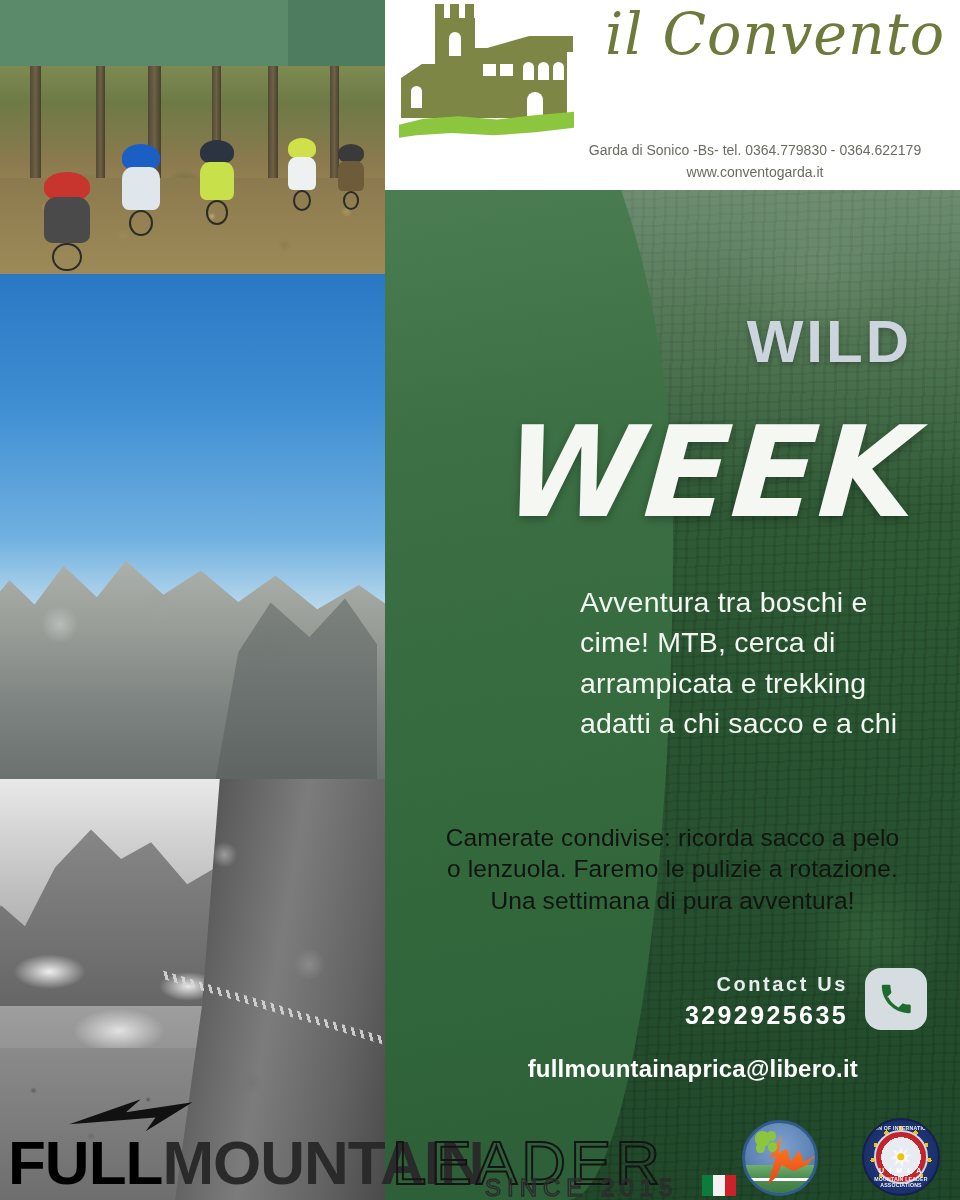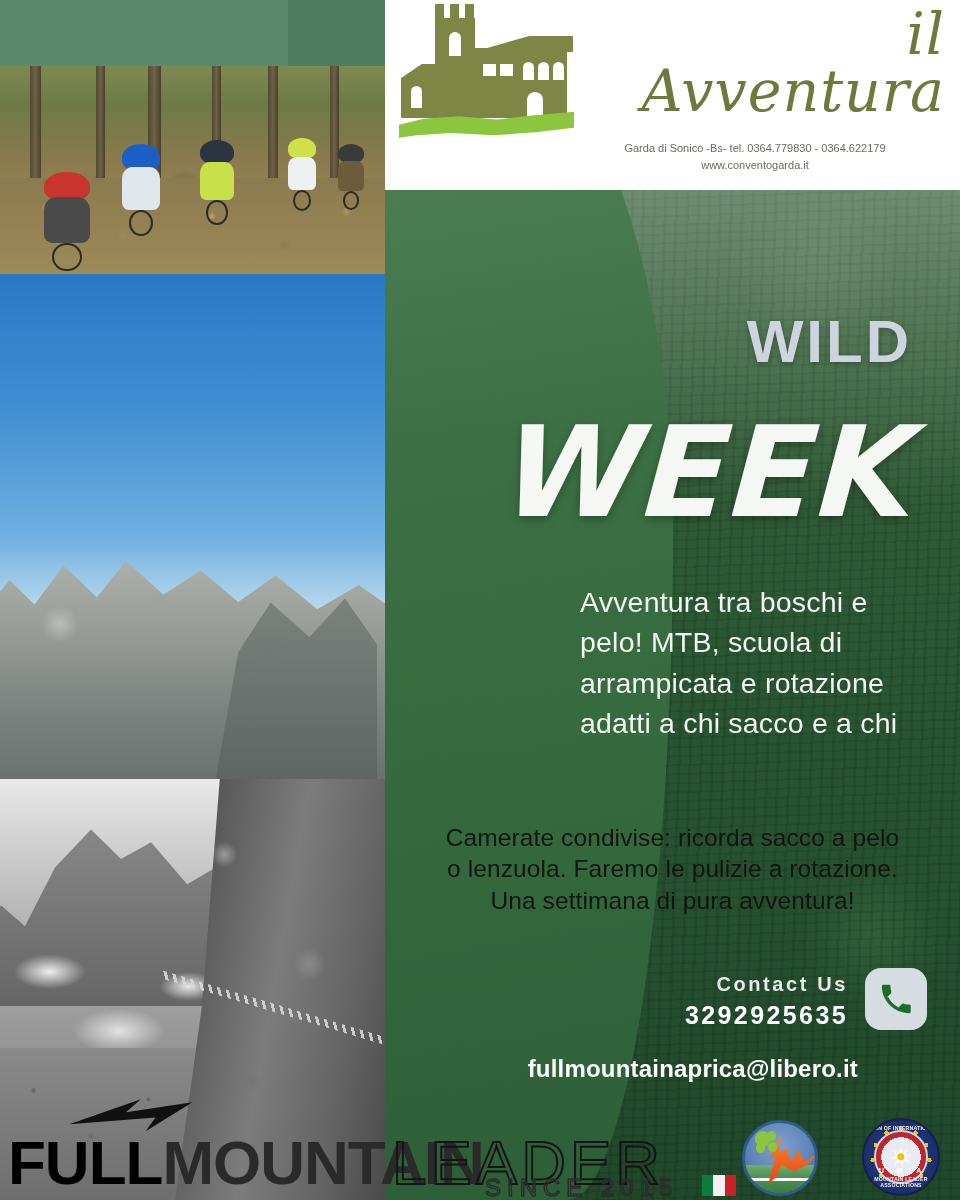--- a/index.html
+++ b/index.html
@@ -189,21 +189,21 @@
                   clip-path: polygon(0 44%, 14% 28%, 34% 22%, 56% 30%, 76% 20%, 100% 10%, 100% 52%, 78% 64%, 54% 72%, 30% 66%, 10% 72%, 0 78%); }
   .logo-title {
     position:absolute; left:200px; top:6px; width:360px;
     font-family:"DejaVu Serif", serif; font-style:italic;
     color:#6d7a3b; text-align:right; line-height:1;
   }
   .logo-line1 { font-size:57px; letter-spacing:1px; }
   .logo-line2 { font-size:46px; padding-right:2px; margin-top:-4px; }
   .logo-contact {
     position:absolute; left:180px; top:140px; width:380px;
-    text-align:center; color:#6b6b63; font-size:11px; line-height:1.55;
+    text-align:center; color:#6b6b63; font-size:14px; line-height:1.55;
   }
 
   
   .wild {
     position:absolute; right:48px; top:312px;
     font-size:60px; font-weight:bold; letter-spacing:3px;
     color:#ccd5dd; line-height:1;
     text-shadow:0 2px 6px rgba(0,0,0,.25);
   }
   .week {
@@ -418,35 +418,35 @@
         <div class="lm-nave"></div>
         <div class="lm-w1"></div>
           <div class="lm-w2"></div>
         <div class="lm-a1"></div>
           <div class="lm-a2"></div>
           <div class="lm-a3"></div>
         <div class="lm-door"></div>
         <div class="lm-hill"></div>
       </div>
       <div class="logo-title">
-        <div class="logo-line1">il Avventura</div>
+        <div class="logo-line1">il Convento</div>
       </div>
       <div class="logo-contact">
         <div>Garda di Sonico -Bs-   tel. 0364.779830 - 0364.622179</div>
         <div>www.conventogarda.it</div>
       </div>
     </div>
 
     <div class="wild">WILD</div>
     <div class="week">WEEK</div>
 
     <div class="lede">
       <p>Avventura tra boschi e</p>
-      <p>pelo! MTB, scuola di</p>
-      <p>arrampicata e rotazione</p>
+      <p>cime! MTB, cerca di</p>
+      <p>arrampicata e trekking</p>
       <p>adatti a chi sacco e a chi</p>
     </div>
 
     <div class="notice">
       <p>Camerate condivise: ricorda sacco a pelo</p>
       <p>o lenzuola. Faremo le pulizie a rotazione.</p>
       <p>Una settimana di pura avventura!</p>
     </div>
 
     <div class="contact-wrap">

